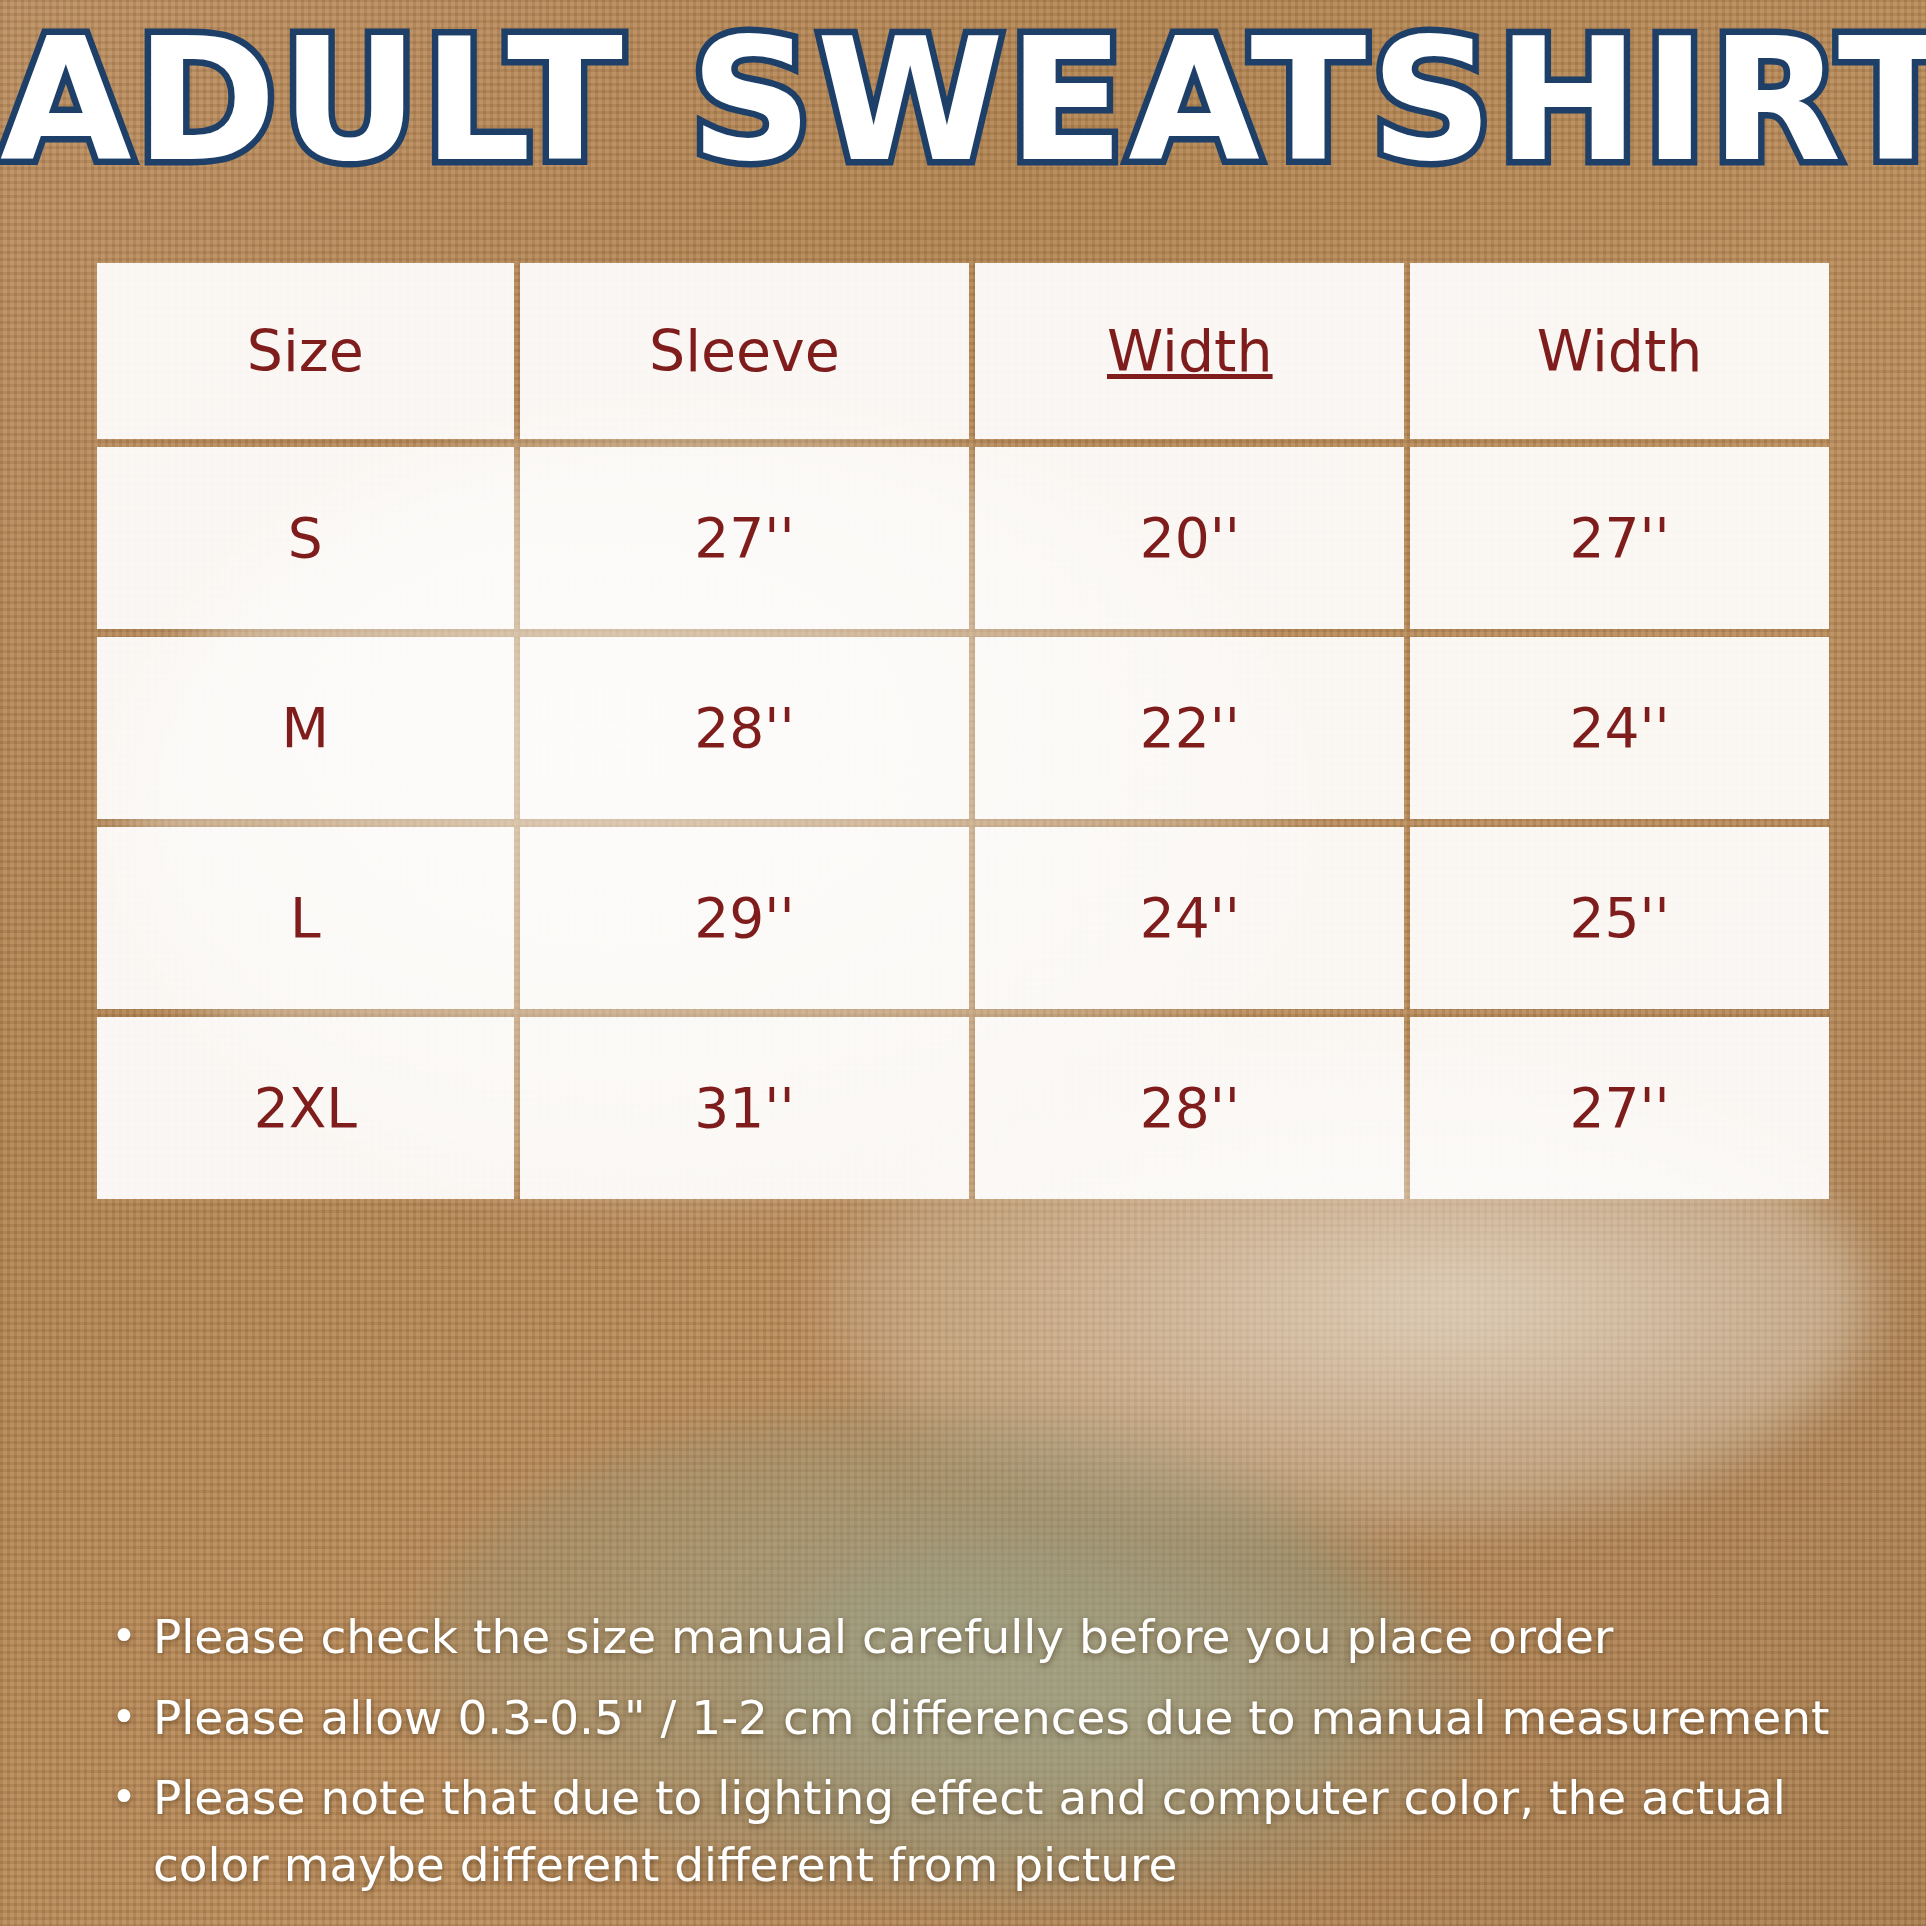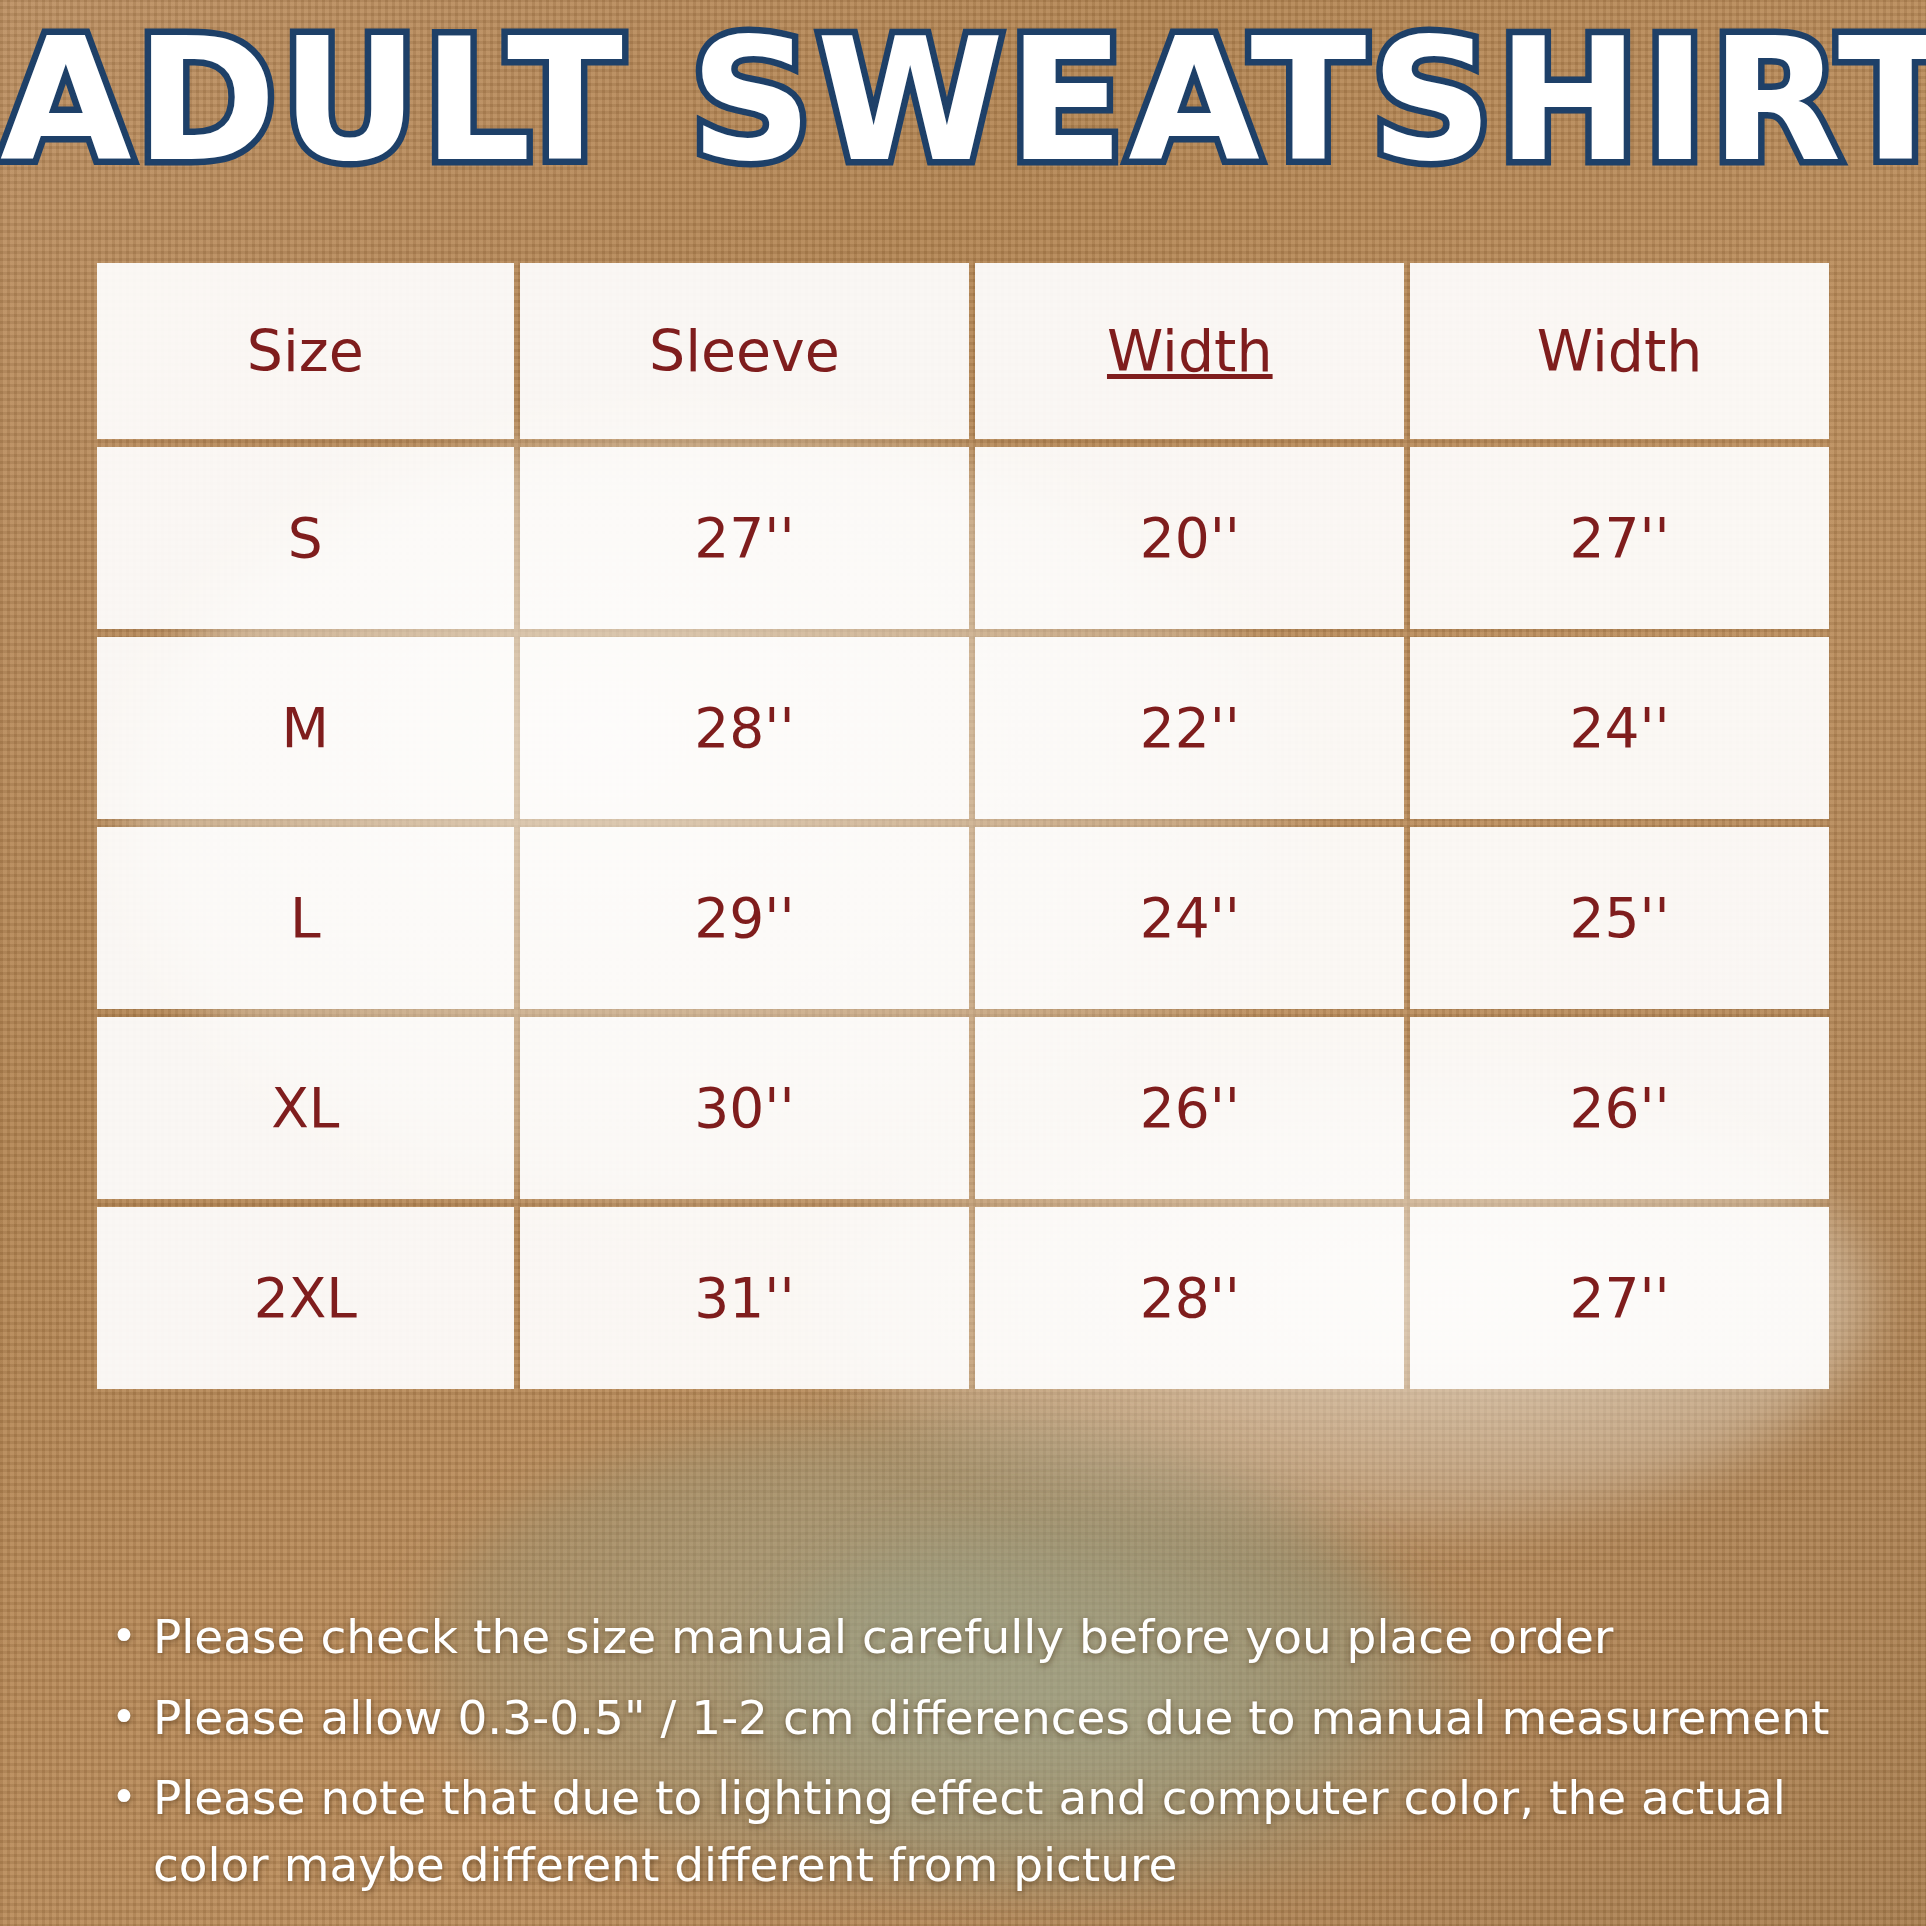--- a/index.html
+++ b/index.html
@@ -187,26 +187,20 @@
         <td>22''</td>
         <td>24''</td>
       </tr>
       <tr>
         <td>L</td>
         <td>29''</td>
         <td>24''</td>
         <td>25''</td>
       </tr>
       <tr>
-        <td>XL</td>
-        <td>30''</td>
-        <td>26''</td>
-        <td>26''</td>
-      </tr>
-      <tr>
         <td>2XL</td>
         <td>31''</td>
         <td>28''</td>
         <td>27''</td>
       </tr>
     </tbody>
   </table>
 
   <div class="notes">
     <div class="note">

